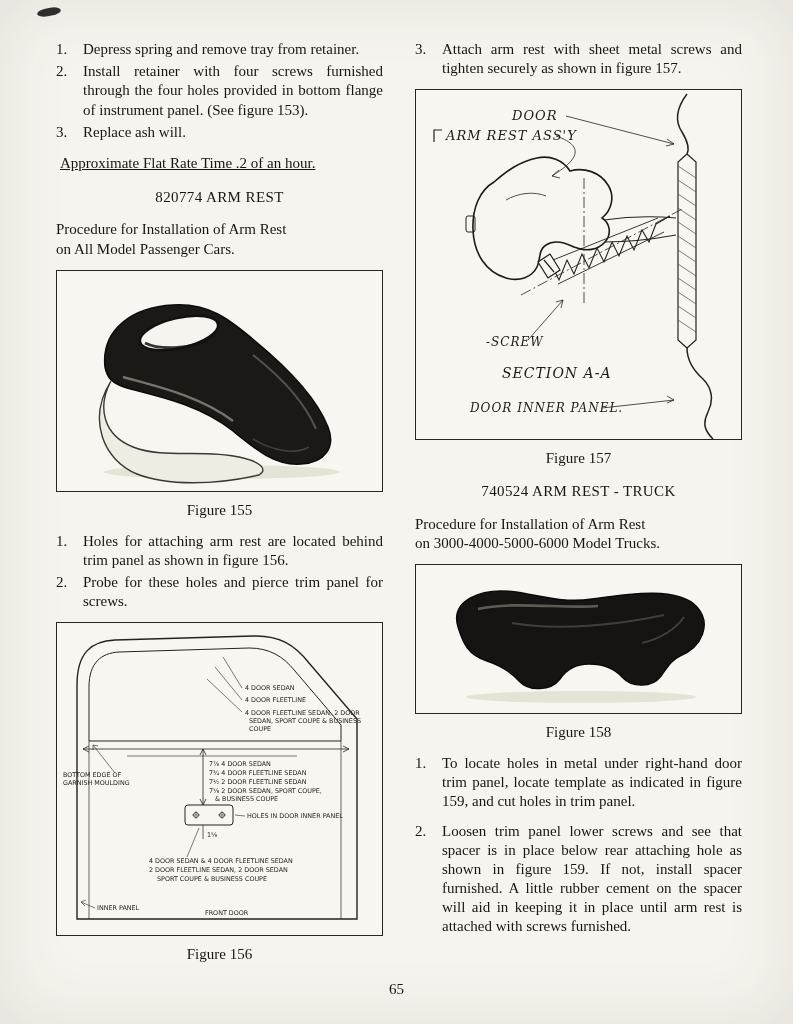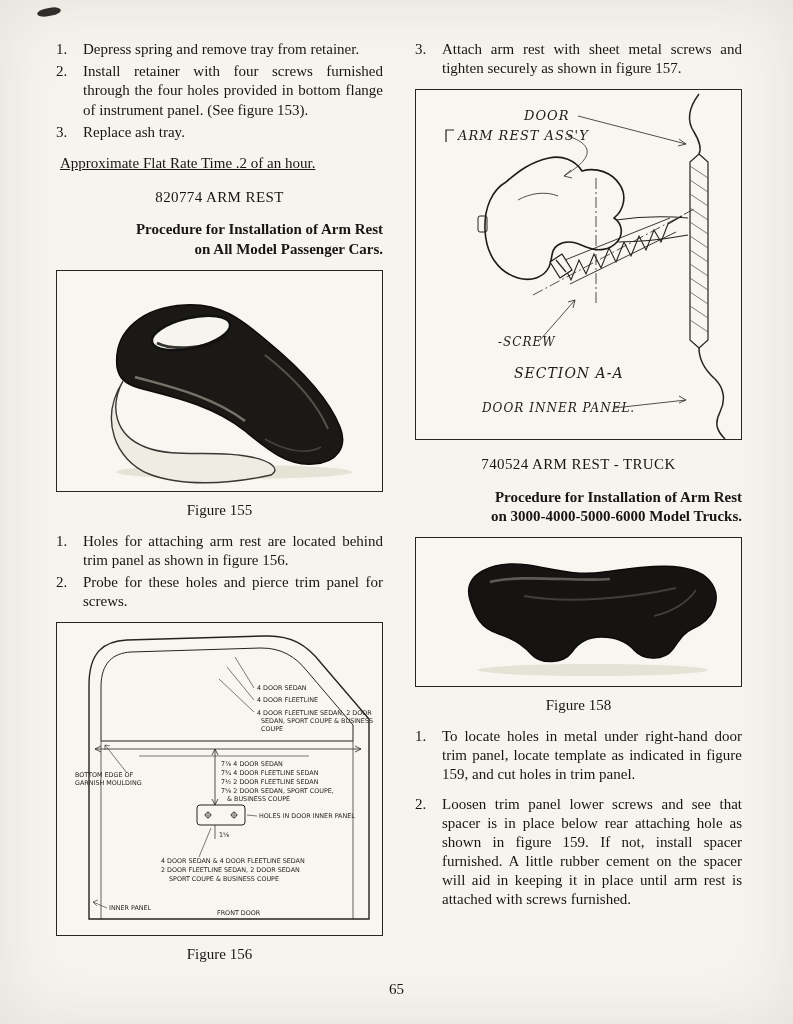--- a/index.html
+++ b/index.html
@@ -15,22 +15,22 @@
     background:#191917; border-radius:50% / 60%; transform:rotate(-10deg); opacity:.9;
   }
   .columns { position:absolute; left:56px; top:40px; width:686px; display:flex; gap:32px; }
   .col { width:327px; font-size:15px; line-height:1.28; }
   .steps { margin:0; }
   .step { display:flex; margin:0 0 3px 0; }
   .step .num { flex:0 0 27px; }
   .step .txt { flex:1; text-align:justify; }
   .flat-rate { margin:12px 0 0 4px;text-decoration:underline; }
   .part-heading { text-align:center; margin:15px 0 13px 0; letter-spacing:.4px; }
-  .procedure { text-align:right; margin:0 0 11px 0;font-weight:bold; }
-  .figure-box { border:1.4px solid #262522; background:#f8f6f0; margin-top:2px; line-height:0;padding-left:12px; }
+  .procedure { text-align:left; margin:0 0 11px 0; }
+  .figure-box { border:1.4px solid #262522; background:#f8f6f0; margin-top:2px; line-height:0; }
   .figure-caption { text-align:center; margin:9px 0 13px 0; line-height:1.2; }
   .spacer-sm { height:6px; }
   svg { display:block; }
   .t6 { font-family:"DejaVu Sans",sans-serif; font-size:6.4px; fill:#24231f; }
   .hand { font-family:"DejaVu Serif",serif; font-style:italic; fill:#1c1b18; letter-spacing:1px; }
   .ln { stroke:#24231f; fill:none; }
   .page-number { position:absolute; left:0; right:0; bottom:26px; text-align:center; font-size:15px; }
 </style>
 </head>
 <body>
@@ -46,21 +46,21 @@
         <div class="step">
           <span class="num">1.</span>
           <span class="txt">Depress spring and remove tray from retainer.</span>
         </div>
         <div class="step">
           <span class="num">2.</span>
           <span class="txt">Install retainer with four screws furnished through the four holes provided in bottom flange of instrument panel. (See figure 153).</span>
         </div>
         <div class="step">
           <span class="num">3.</span>
-          <span class="txt">Replace ash tray.</span>
+          <span class="txt">Replace ash will.</span>
         </div>
       </div>
 
       <div class="flat-rate">Approximate Flat Rate Time .2 of an hour.</div>
 
       <div class="part-heading">820774 ARM REST</div>
 
       <div class="procedure">
         <div>Procedure for Installation of Arm Rest</div>
         <div>on All Model Passenger Cars.</div>
@@ -218,20 +218,21 @@
             <text class="hand" x="70" y="256" font-size="12">-SCREW</text>
             <path class="ln" stroke-width="0.8" d="M 112,250 L 147,210"></path>
             <path class="ln" stroke-width="0.8" d="M 140,212 L 147,210 L 145,218"></path>
             <text class="hand" x="86" y="288" font-size="14">SECTION A-A</text>
             <text class="hand" x="54" y="322" font-size="12">DOOR INNER PANEL.</text>
             <path class="ln" stroke-width="0.8" d="M 186,318 L 258,310"></path>
             <path class="ln" stroke-width="0.8" d="M 251,306 L 258,310 L 251,313"></path>
           </g>
         </svg>
       </div>
+      <div class="figure-caption">Figure 157</div>
 
 
       <div class="part-heading">740524 ARM REST - TRUCK</div>
 
       <div class="procedure">
         <div>Procedure for Installation of Arm Rest</div>
         <div>on 3000-4000-5000-6000 Model Trucks.</div>
       </div>
 
       <div class="figure-box">

